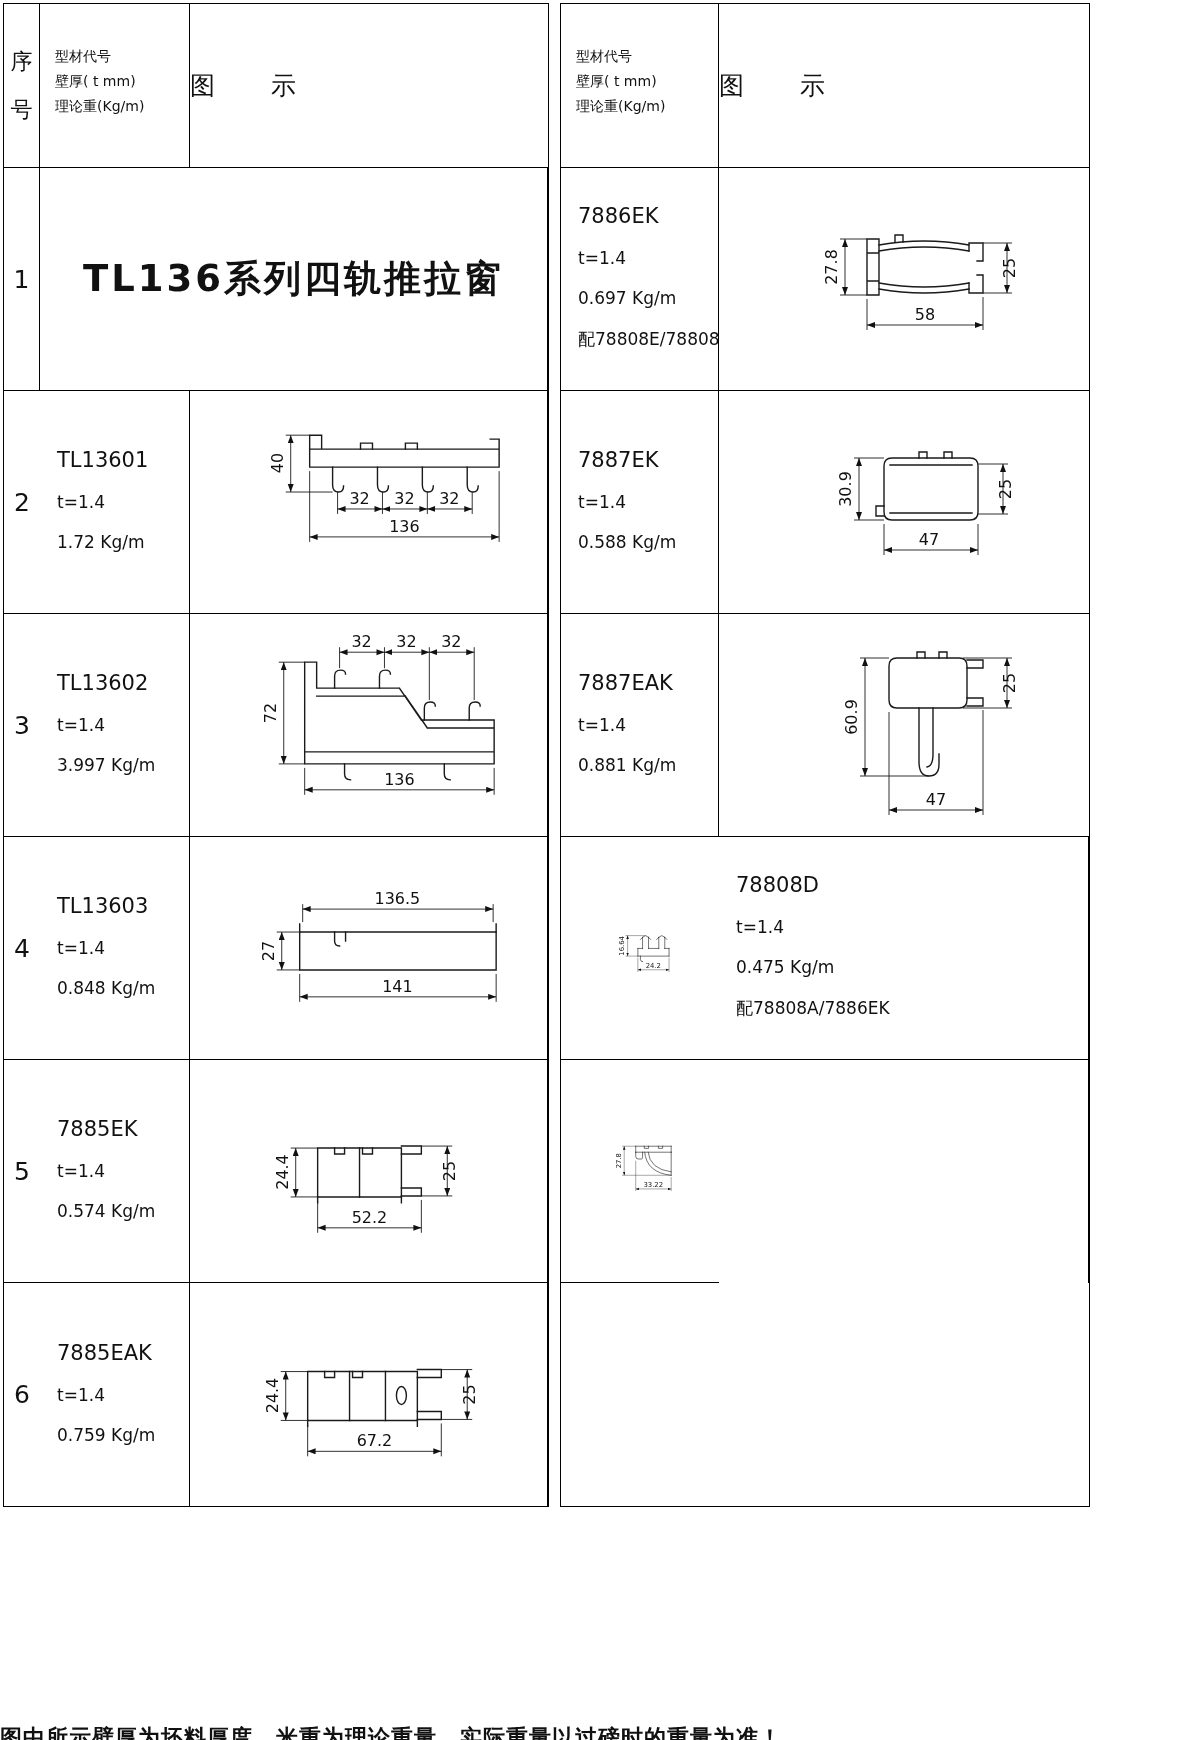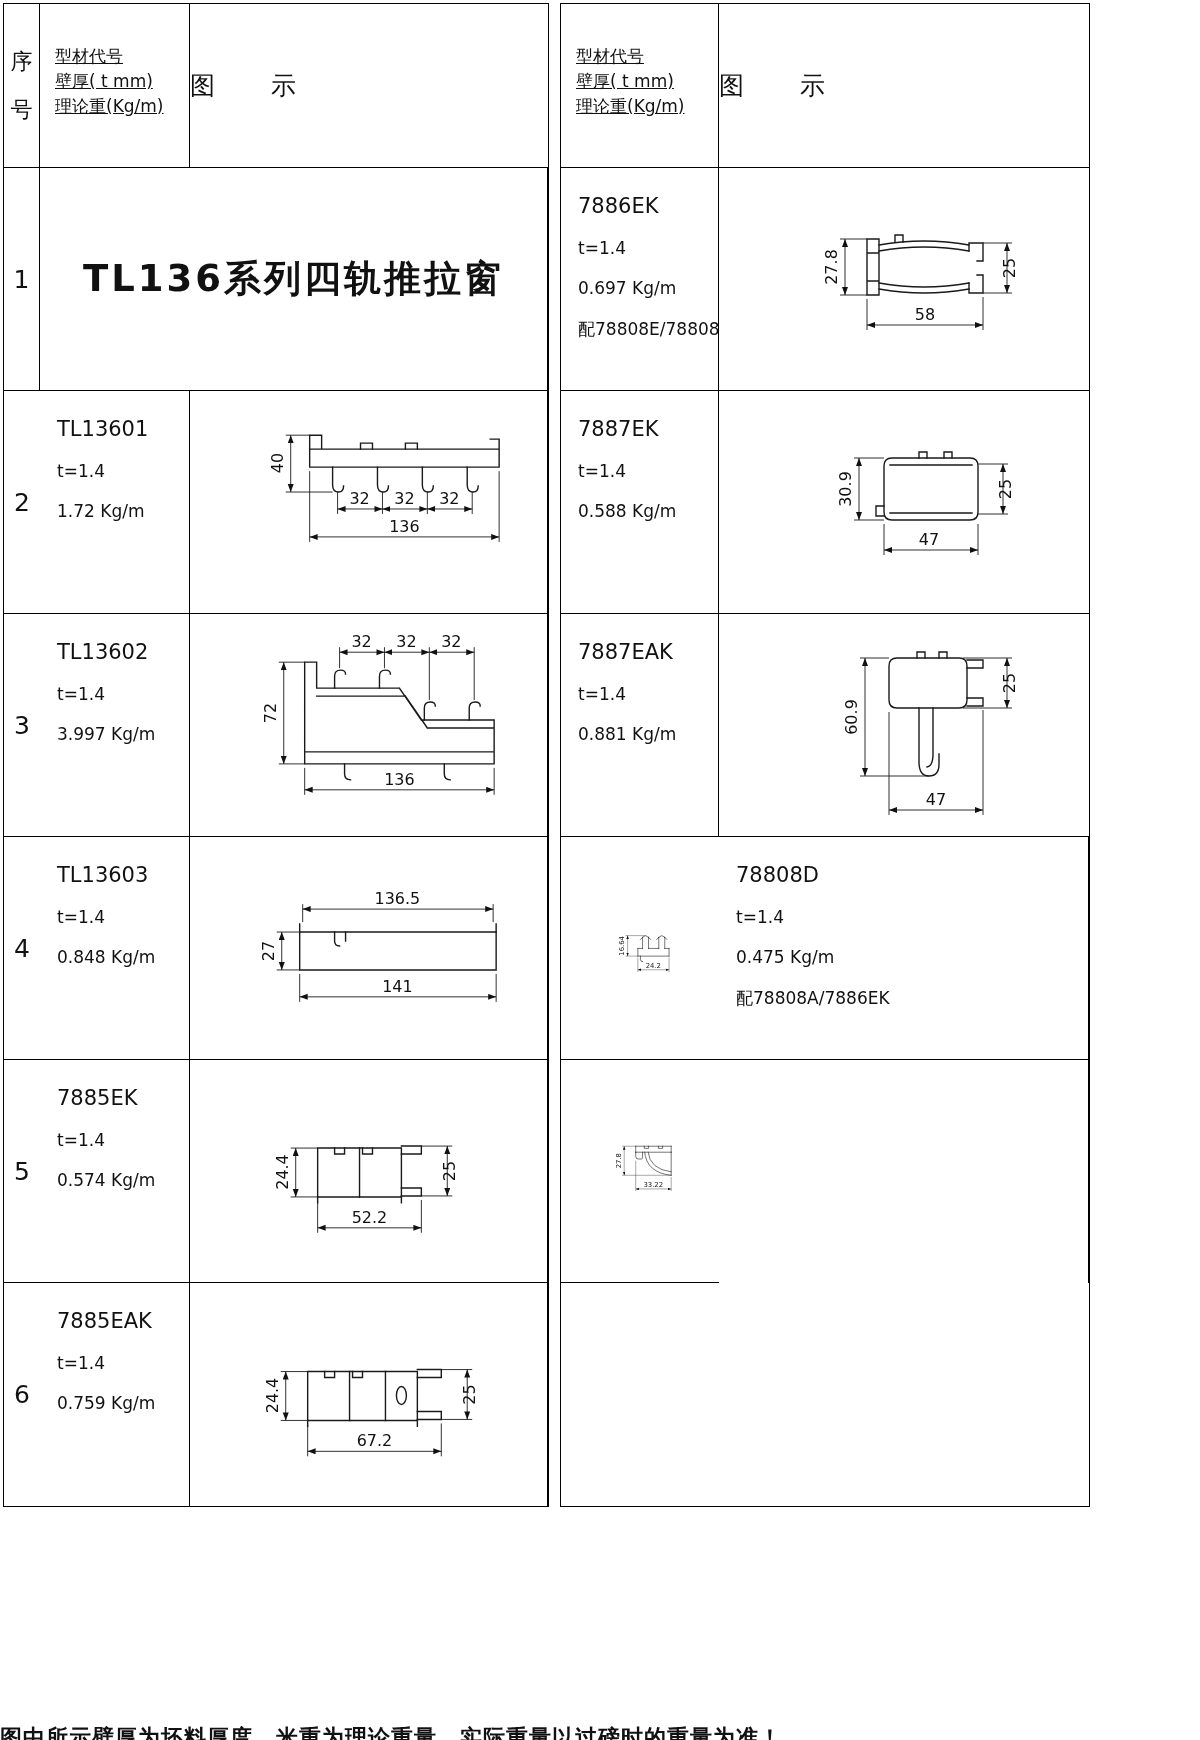--- a/index.html
+++ b/index.html
@@ -13,25 +13,25 @@
   .tbl { display:grid; border:1.5px solid #000; background:#fff; }
   .tbl-left  { grid-template-columns:36px 150px 358px; grid-template-rows:164px repeat(6,223px); }
   .tbl-right { grid-template-columns:158px 370px;      grid-template-rows:164px repeat(6,223px); }
   .cell { border-right:1.2px solid #000; border-bottom:1.2px solid #000; background:#fff; position:relative; overflow:hidden; }
   .tbl-left  .cell:nth-child(3n) { border-right:none; }
   .c-last { border-right:none !important; }
   .r-last { border-bottom:none !important; }
 
   .c-serial { display:flex; flex-direction:column; align-items:center; justify-content:center; font-size:22px; gap:18px; }
   .serial-num { font-size:25px; gap:0; }
-  .hdr-info { padding:40px 4px 0 15px; font-size:17px; line-height:25px; white-space:nowrap;text-decoration:underline; }
+  .hdr-info { padding:40px 4px 0 15px; font-size:14px; line-height:25px; white-space:nowrap; }
   .hdr-diag { display:flex; align-items:center; justify-content:flex-start; font-size:25px; letter-spacing:2px; }
   .title-cell { grid-column:2 / span 2; display:flex; align-items:center; justify-content:center;
                 font-size:37px; font-weight:700; letter-spacing:3px; }
-  .info { display:flex; flex-direction:column; justify-content:flex-start; padding:26px 4px 30px 17px; white-space:nowrap; }
+  .info { display:flex; flex-direction:column; justify-content:center; padding:26px 4px 30px 17px; white-space:nowrap; }
   .code { font-size:21px; }
   .sub  { font-size:17px;margin-top:20px; }
   .diag { padding:0; }
   .diag svg { width:100%; height:100%; display:block; }
 
   .prof { fill:none; stroke:#1a1a1a; stroke-width:1.4; stroke-linecap:square; stroke-linejoin:miter; }
   .dims line { stroke:#1a1a1a; stroke-width:0.9; }
   .dims text { fill:#111; font-size:16px; stroke:none; font-family:"DejaVu Sans","Liberation Sans",sans-serif; }
 
   .footer { position:absolute; left:0; top:1723px; width:1090px; text-align:left;

